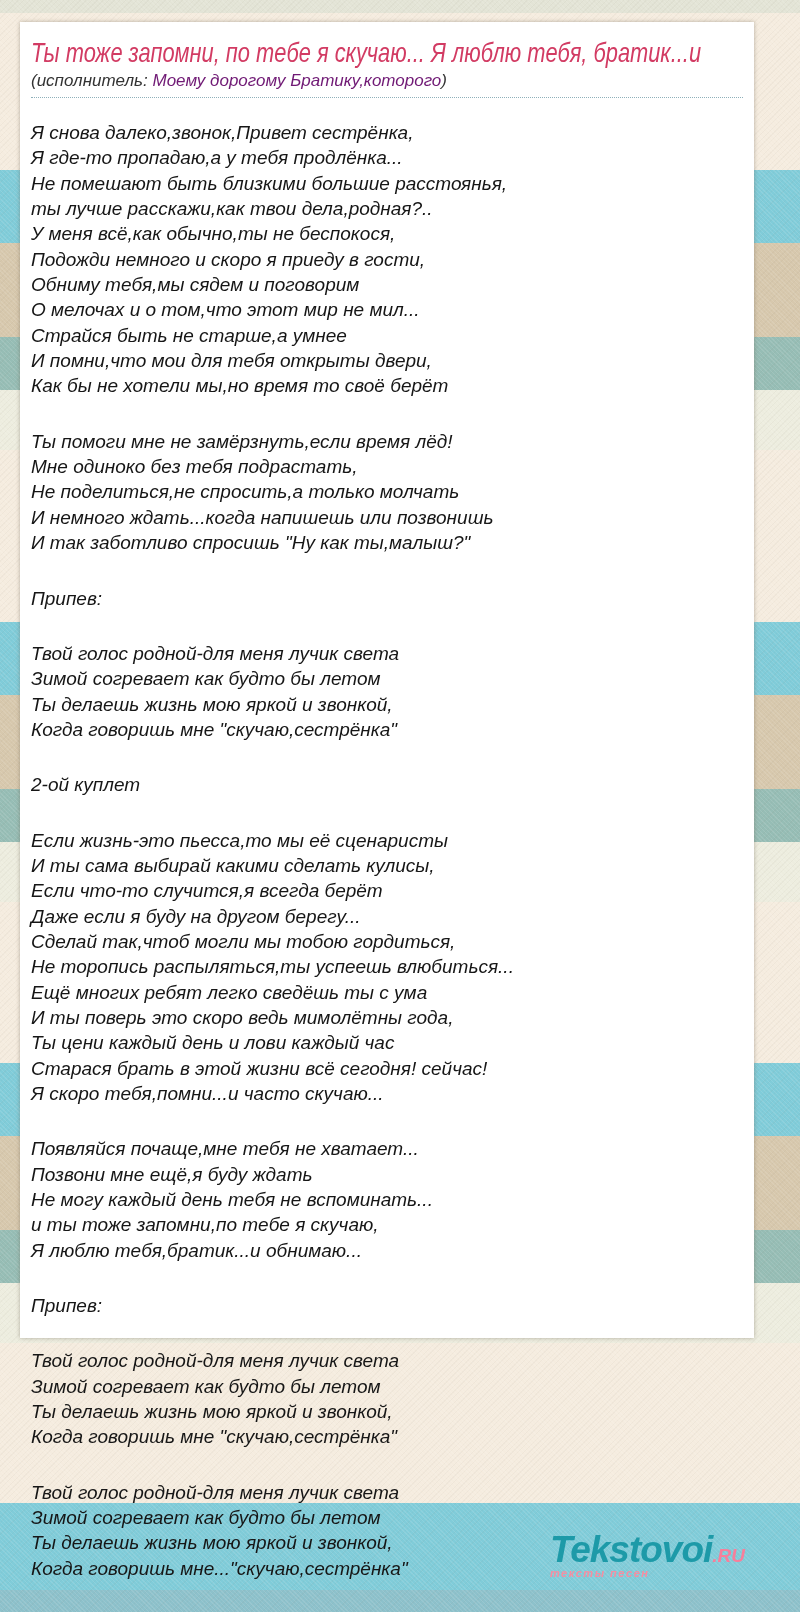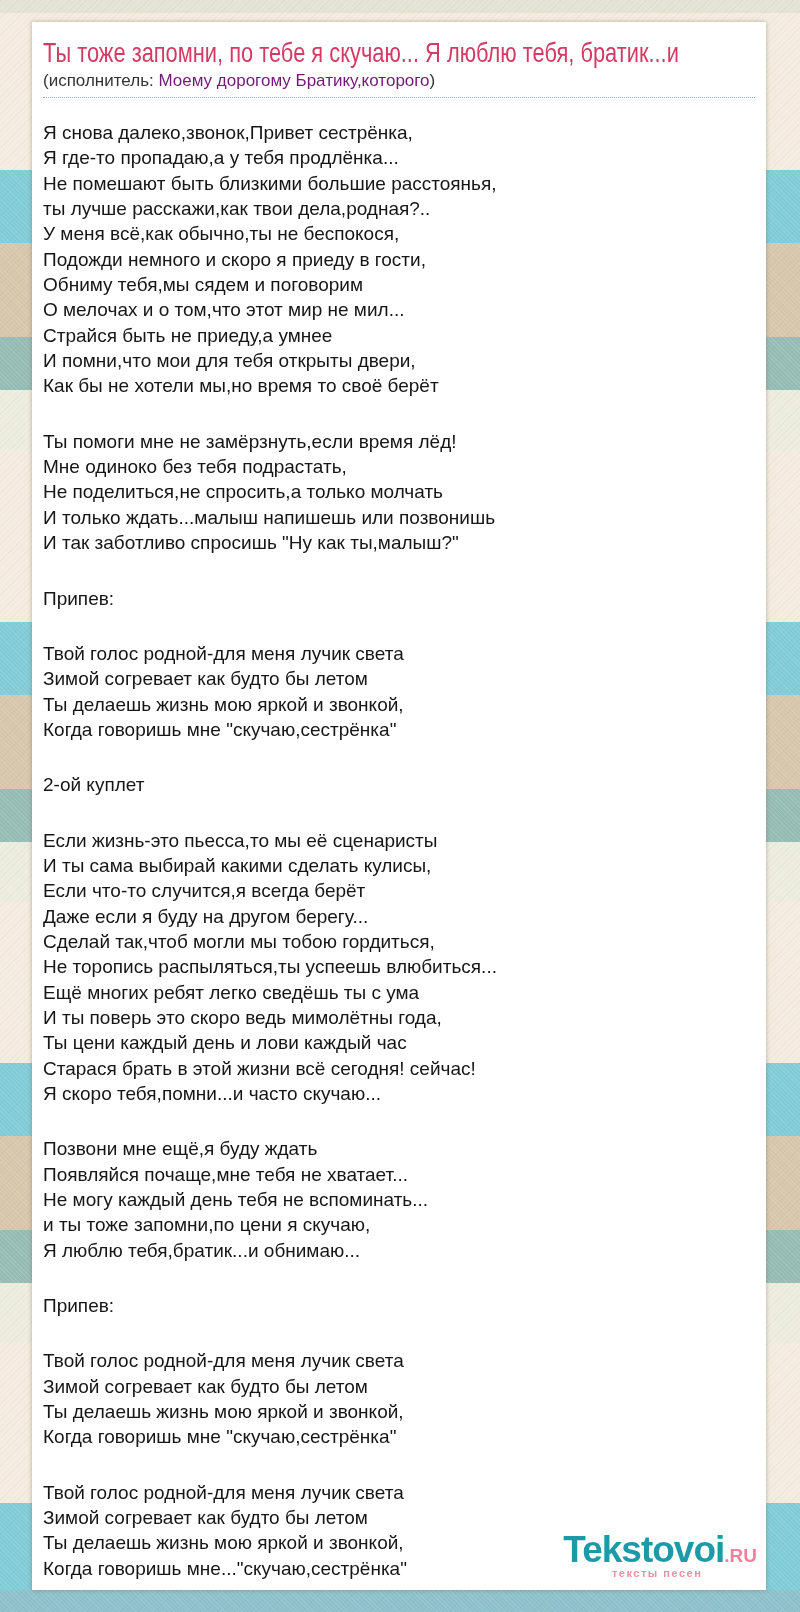--- a/index.html
+++ b/index.html
@@ -13,23 +13,24 @@
   .stripe{position:absolute;left:0;width:800px;}
   .bg::after{
     content:"";position:absolute;inset:0;
     background-image:
       repeating-linear-gradient(45deg, rgba(255,255,255,.10) 0 1px, transparent 1px 3px),
       repeating-linear-gradient(-45deg, rgba(120,110,90,.05) 0 1px, transparent 1px 4px);
   }
   
   .card{
     position:absolute;z-index:1;
-    left:32px;top:22px;width:734px;height:1568px;
+    left:20px;top:22px;width:734px;height:1316px;
     background:#ffffff;
     box-shadow:0 0 4px rgba(100,90,70,.45);
+    font-style:italic;
   }
   .card-inner{padding:0 11px;position:relative;}
   .page-header{
     border-bottom:1px dotted #8fb0ba;
     padding-bottom:5px;
   }
   .page-title{
     margin:14px 0 0 0;
     font-size:28px;line-height:33px;font-weight:normal;
     color:#d23b63;
@@ -44,21 +45,21 @@
   .lyrics{
     margin-top:22px;
     font-size:19px;line-height:25.35px;color:#161616;
   }
   .stanza{margin:0 0 30px 0;}
   .line{white-space:nowrap;}
   
   .logo{
     position:absolute;z-index:2;
     right:9px;bottom:2px;
-    text-align:center;line-height:1;cursor:pointer;text-decoration:none;display:block;
+    text-align:left;line-height:1;cursor:pointer;text-decoration:none;display:block;
   }
   .logo-main{white-space:nowrap;}
   .logo-brand{
     font-size:37px;font-weight:bold;letter-spacing:-1px;color:#1d9aa8;
   }
   .logo-domain{
     font-size:19px;font-weight:bold;color:#f77f9b;letter-spacing:0;
   }
   .logo-tagline{
     margin-top:0;padding-right:6px;
@@ -101,29 +102,29 @@
     <div class="lyrics">
         <div class="stanza">
           <div class="line">Я снова далеко,звонок,Привет сестрёнка,</div>
           <div class="line">Я где-то пропадаю,а у тебя продлёнка...</div>
           <div class="line">Не помешают быть близкими большие расстоянья,</div>
           <div class="line">ты лучше расскажи,как твои дела,родная?..</div>
           <div class="line">У меня всё,как обычно,ты не беспокося,</div>
           <div class="line">Подожди немного и скоро я приеду в гости,</div>
           <div class="line">Обниму тебя,мы сядем и поговорим</div>
           <div class="line">О мелочах и о том,что этот мир не мил...</div>
-          <div class="line">Страйся быть не приеду,а умнее</div>
+          <div class="line">Страйся быть не старше,а умнее</div>
           <div class="line">И помни,что мои для тебя открыты двери,</div>
           <div class="line">Как бы не хотели мы,но время то своё берёт</div>
         </div>
         <div class="stanza">
           <div class="line">Ты помоги мне не замёрзнуть,если время лёд!</div>
           <div class="line">Мне одиноко без тебя подрастать,</div>
           <div class="line">Не поделиться,не спросить,а только молчать</div>
-          <div class="line">И только ждать...малыш напишешь или позвонишь</div>
+          <div class="line">И немного ждать...когда напишешь или позвонишь</div>
           <div class="line">И так заботливо спросишь "Ну как ты,малыш?"</div>
         </div>
         <div class="stanza">
           <div class="line">Припев:</div>
         </div>
         <div class="stanza">
           <div class="line">Твой голос родной-для меня лучик света</div>
           <div class="line">Зимой согревает как будто бы летом</div>
           <div class="line">Ты делаешь жизнь мою яркой и звонкой,</div>
           <div class="line">Когда говоришь мне "скучаю,сестрёнка"</div>
@@ -138,24 +139,24 @@
           <div class="line">Даже если я буду на другом берегу...</div>
           <div class="line">Сделай так,чтоб могли мы тобою гордиться,</div>
           <div class="line">Не торопись распыляться,ты успеешь влюбиться...</div>
           <div class="line">Ещё многих ребят легко сведёшь ты с ума</div>
           <div class="line">И ты поверь это скоро ведь мимолётны года,</div>
           <div class="line">Ты цени каждый день и лови каждый час</div>
           <div class="line">Старася брать в этой жизни всё сегодня! сейчас!</div>
           <div class="line">Я скоро тебя,помни...и часто скучаю...</div>
         </div>
         <div class="stanza">
+          <div class="line">Появляйся почаще,мне тебя не хватает...</div>
           <div class="line">Позвони мне ещё,я буду ждать</div>
-          <div class="line">Появляйся почаще,мне тебя не хватает...</div>
           <div class="line">Не могу каждый день тебя не вспоминать...</div>
-          <div class="line">и ты тоже запомни,по цени я скучаю,</div>
+          <div class="line">и ты тоже запомни,по тебе я скучаю,</div>
           <div class="line">Я люблю тебя,братик...и обнимаю...</div>
         </div>
         <div class="stanza">
           <div class="line">Припев:</div>
         </div>
         <div class="stanza">
           <div class="line">Твой голос родной-для меня лучик света</div>
           <div class="line">Зимой согревает как будто бы летом</div>
           <div class="line">Ты делаешь жизнь мою яркой и звонкой,</div>
           <div class="line">Когда говоришь мне "скучаю,сестрёнка"</div>

